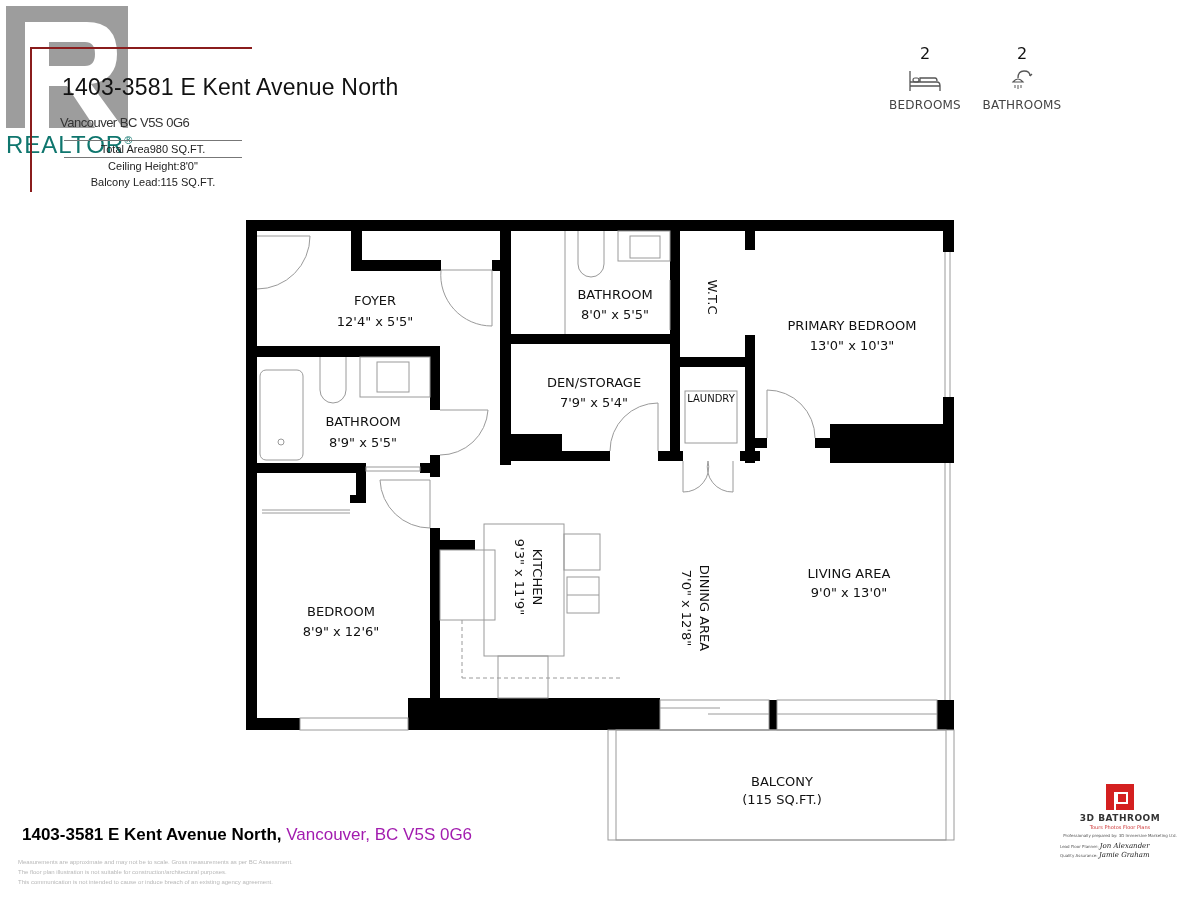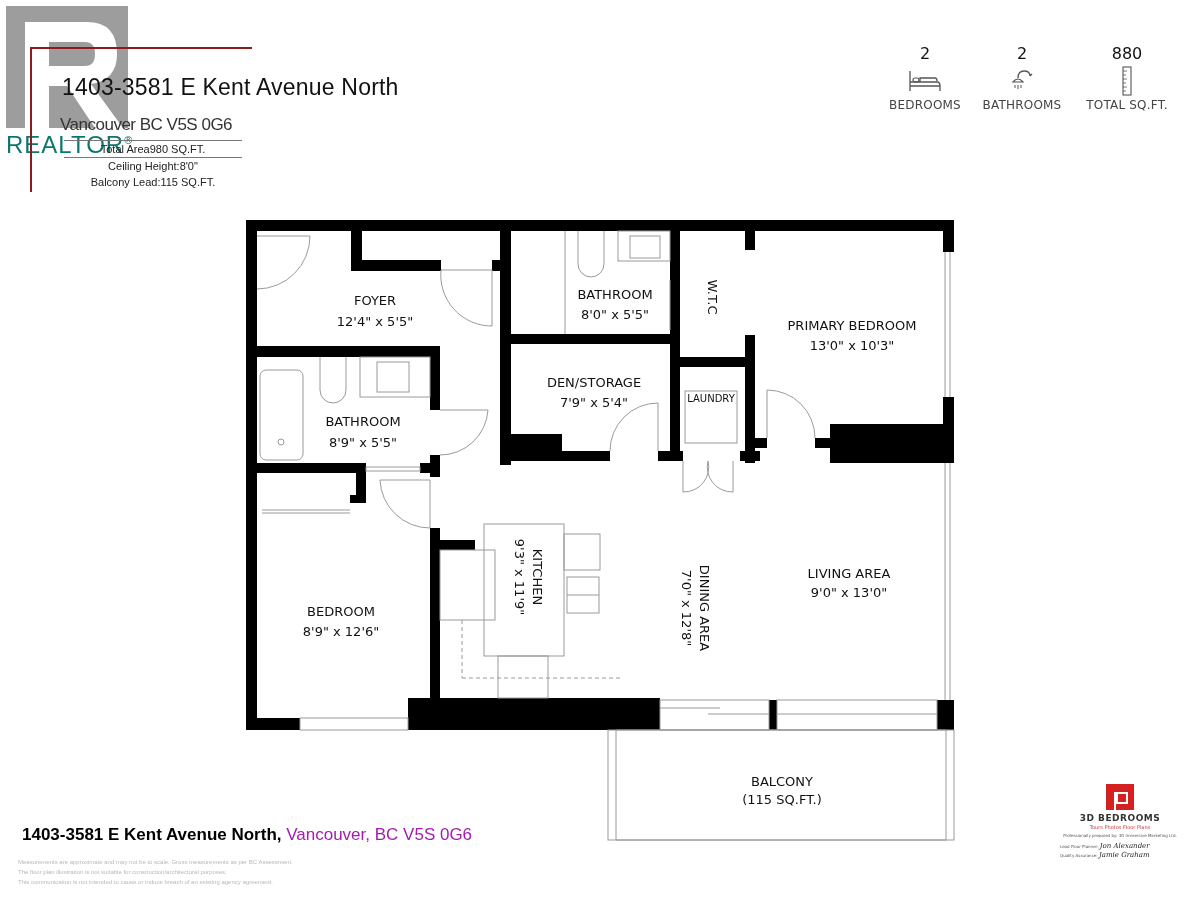--- a/index.html
+++ b/index.html
@@ -4,21 +4,21 @@
 <style>
   html, body { margin: 0; padding: 0; background: #ffffff; }
   body { width: 1200px; height: 900px; position: relative; overflow: hidden; font-family: "DejaVu Sans", sans-serif; color: #111; }
   .realtor-logo { position: absolute; left: 6px; top: 6px; width: 122px; height: 122px; background: #8d8d8d; opacity: 0.85; }
   .realtor-logo .r-shape { position: absolute; left: 19px; top: 16px; width: 100px; height: 106px; }
   .realtor-word { position: absolute; left: 6px; top: 131px; font-family: "Liberation Sans", sans-serif; font-size: 24px; letter-spacing: 1px; color: #0f766e; }
   .realtor-word sup { font-size: 11px; }
   .red-line-h { position: absolute; left: 30px; top: 47px; width: 222px; height: 2px; background: #8a1c1c; }
   .red-line-v { position: absolute; left: 30px; top: 47px; width: 2px; height: 145px; background: #8a1c1c; }
   .title { position: absolute; left: 62px; top: 74px; font-family: "Liberation Sans", sans-serif; font-size: 23px; color: #111; letter-spacing: 0.2px; }
-  .subtitle { position: absolute; left: 60px; top: 115px; font-family: "Liberation Sans", sans-serif; font-size: 17px; color: #333; letter-spacing: -0.5px; }
+  .subtitle { position: absolute; left: 60px; top: 115px; font-family: "Liberation Sans", sans-serif; font-size: 13px; color: #333; letter-spacing: -0.5px; }
   .specs { position: absolute; left: 64px; top: 140px; width: 178px; font-family: "Liberation Sans", sans-serif; font-size: 11px; color: #222; }
   .spec-row { display: flex; justify-content: center; height: 16px; line-height: 16px; }
   .spec-row.first { border-top: 1px solid #777; border-bottom: 1px solid #777; }
   .stats { position: absolute; top: 44px; left: 880px; width: 300px; height: 80px; }
   .stat { position: absolute; width: 90px; text-align: center; }
   .stat .num { font-size: 16px; color: #111; height: 22px; }
   .stat .icon { height: 30px; display: flex; justify-content: center; align-items: center; }
   .stat .lbl { font-size: 12px; color: #444; margin-top: 2px; letter-spacing: 0.2px; }
   .plan { position: absolute; left: 0; top: 0; }
   .room-label { font-family: "DejaVu Sans", sans-serif; font-size: 13px; fill: #111; }
@@ -80,30 +80,20 @@
     <div class="num">2</div>
     <div class="icon">
       <svg width="24" height="26" viewBox="0 0 24 26">
           <path d="M8 10 Q8 3 14 3 Q20 3 20 8 M20 8 L22 6" fill="none" stroke="#555" stroke-width="1.3"></path>
           <path d="M3 14 Q8 8 13 14 Z" fill="none" stroke="#555" stroke-width="1.2"></path>
           <path d="M5 17 V20 M8 17 V21 M11 17 V20" stroke="#555" stroke-width="1"></path>
         </svg>
     </div>
     <div class="lbl">BATHROOMS</div>
   </div>
-  <div class="stat" style="left:202px;">
-    <div class="num">880</div>
-    <div class="icon">
-      <svg width="12" height="30" viewBox="0 0 12 30">
-          <rect x="2" y="1" width="8" height="28" fill="none" stroke="#555" stroke-width="1.1"></rect>
-          <path d="M2 5 H6 M2 9 H5 M2 13 H6 M2 17 H5 M2 21 H6 M2 25 H5" stroke="#555" stroke-width="0.8"></path>
-        </svg>
-    </div>
-    <div class="lbl">TOTAL SQ.FT.</div>
-  </div>
 </div>
 
 <svg class="plan" width="1200" height="900" viewBox="0 0 1200 900">
   <g fill="#000">
 
     <rect x="246" y="220" width="708" height="11"></rect>
 
     <rect x="246" y="220" width="11" height="510"></rect>
 
     <rect x="246" y="718" width="54" height="12"></rect>
@@ -259,20 +249,20 @@
   <div>This communication is not intended to cause or induce breach of an existing agency agreement.</div>
 </div>
 
 <div class="brand">
   <div class="mark">
     <svg width="28" height="26" viewBox="0 0 28 26">
         <path d="M0 0 H28 V26 H10 V20 H22 V8 H8 V26 H0 Z" fill="#d42020"></path>
         <rect x="12" y="10" width="8" height="8" fill="#d42020"></rect>
       </svg>
   </div>
-  <div class="name">3D BEDROOMS</div>
+  <div class="name">3D BATHROOM</div>
   <div class="tag">Tours  Photos  Floor Plans</div>
   <div class="prep">Professionally prepared by: 3D Immersive Marketing Ltd.</div>
   <div class="credits">
     <div><span>Lead Floor Planner:</span> <span class="sig">Jon Alexander</span></div>
     <div><span>Quality Assurance:</span> <span class="sig">Jamie Graham</span></div>
   </div>
 </div>
 
 </body></html>

